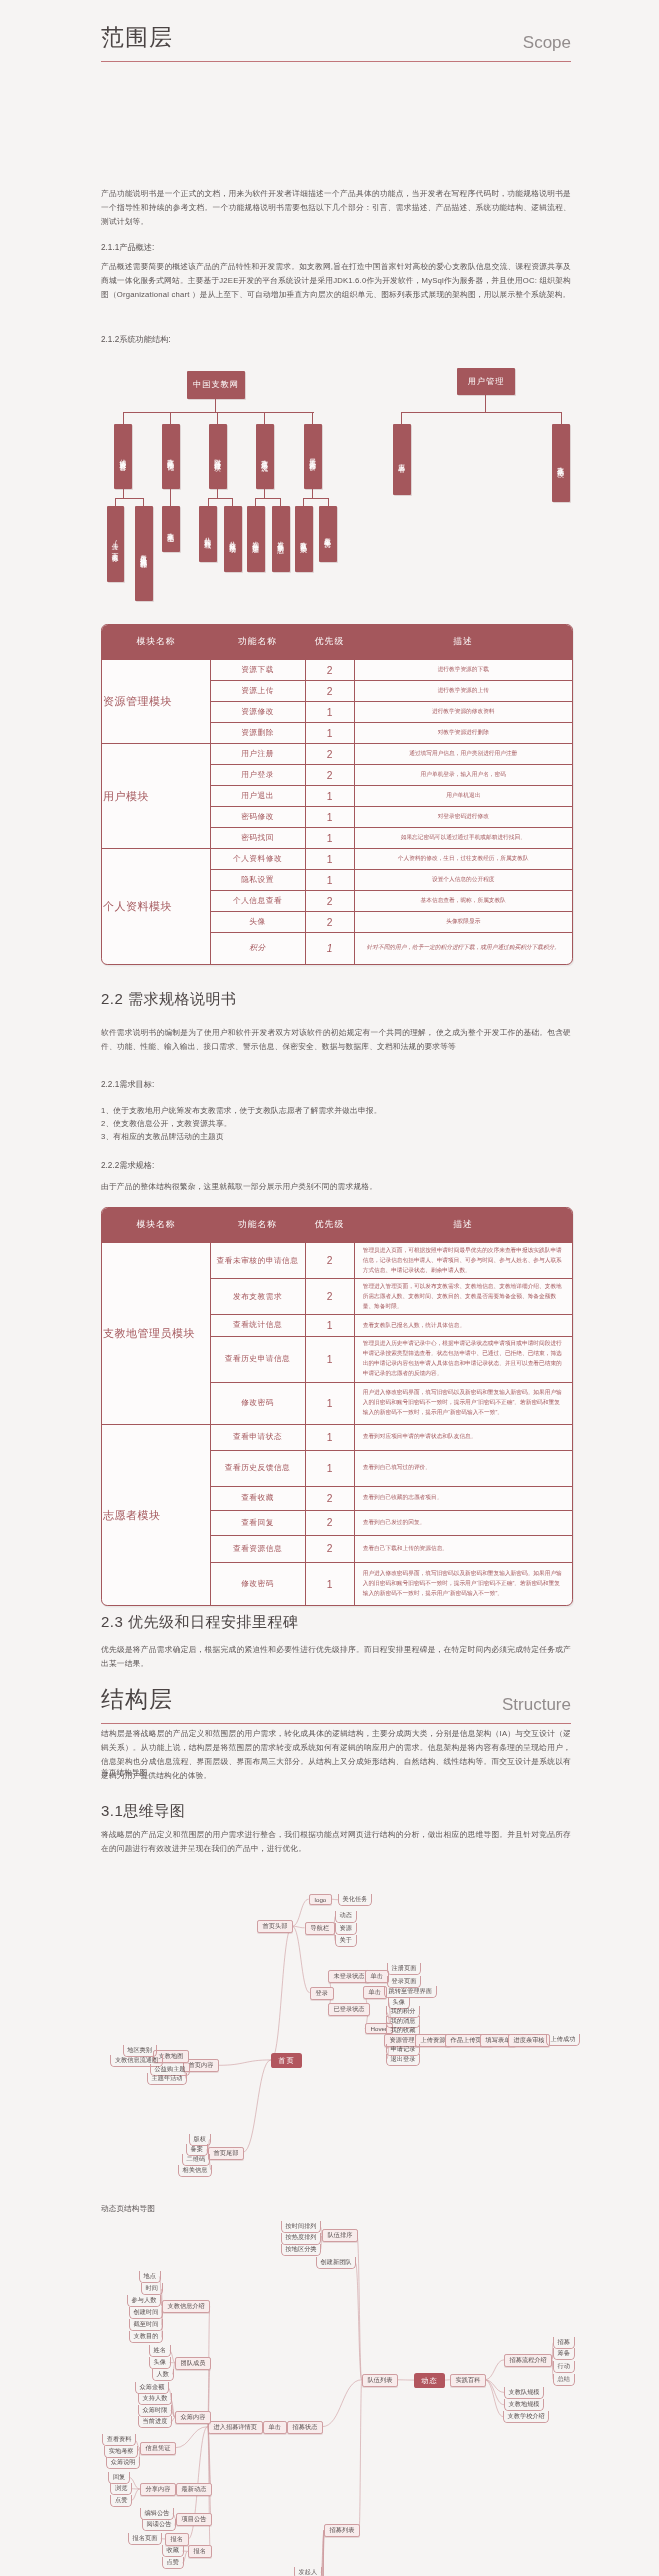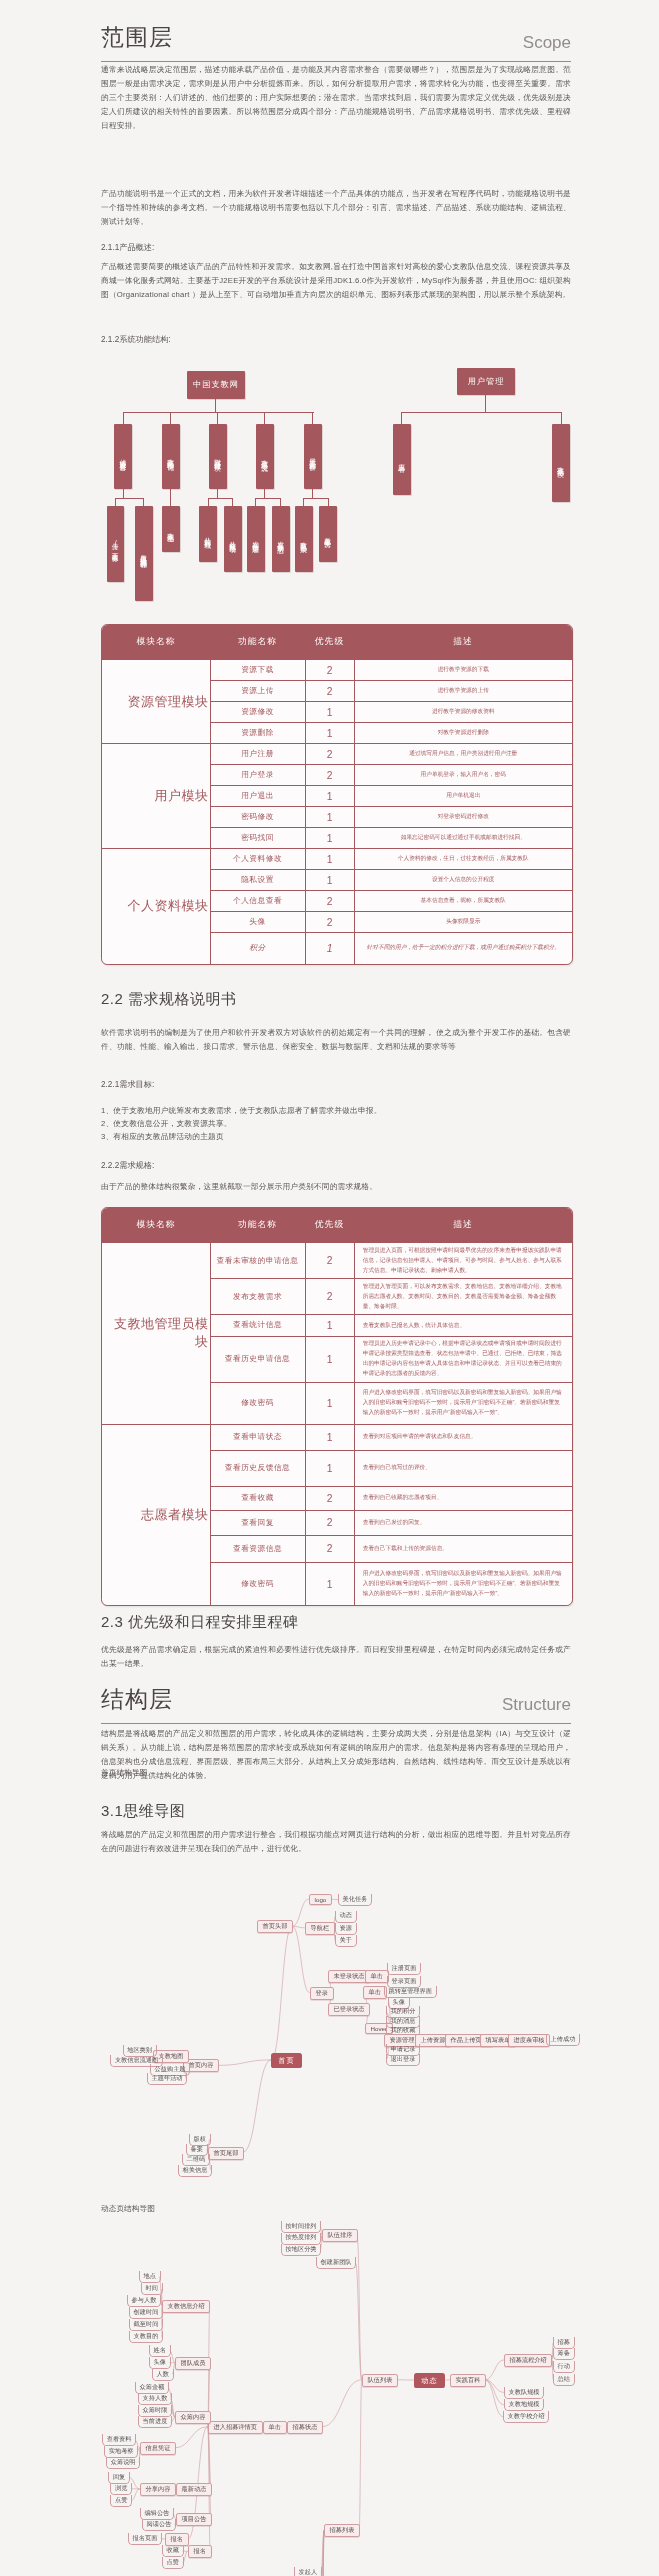--- a/index.html
+++ b/index.html
@@ -26,21 +26,21 @@
   .oline{position:absolute;background:#a4575c;}
 
   
   .twrap{position:absolute;left:101px;width:470px;border:1px solid #a4575c;border-radius:6.2px;overflow:hidden;
          background:#fdfbfb;box-shadow:1px 1.5px 0 rgba(0,0,0,.05);}
   .ptable{width:100%;border-collapse:collapse;table-layout:fixed;}
   .ptable th{background:#a4575c;color:#fff;font-weight:400;font-size:8.8px;height:32px;letter-spacing:1px;}
   .hc0{width:106px;} .hc1{width:93px;} .hc2{width:47px;}
   .ptable td{border-top:1px solid #a4575c;color:#a4575c;}
   .c-func,.c-pri,.c-desc{border-left:1px solid #a4575c;}
-  .c-mod{font-size:13px;text-align:right;letter-spacing:0.5px;}
+  .c-mod{font-size:11px;text-align:left;letter-spacing:0.5px;}
   .c-func{font-size:7.7px;text-align:center;letter-spacing:0.5px;}
   .c-pri{font-size:10.3px;font-weight:300;text-align:center;}
   .c-desc{font-size:5.7px;color:#aa686d;line-height:1.75;padding:2.6px 8.2px;text-align:center;}
   #table2 .c-desc{text-align:left;}
 
   
   .mmwrap{position:absolute;}
   .mmwrap svg{position:absolute;left:0;top:0;}
   .mm{position:absolute;white-space:nowrap;color:#564d4d;}
   .mm-root{background:#b2565e;color:#fff;font-size:7.2px;padding:2.6px 7.2px;border-radius:2.6px;letter-spacing:1px;}
@@ -50,21 +50,20 @@
 </style>
 </head>
 <body>
 
 <div id="page">
 
   <div class="h1row" style="top:21.6px">
     <span class="h1cn">范围层</span>
     <span class="h1en">Scope</span>
   </div>
-  <div class="para" style="top:63px">通常来说战略层决定范围层，描述功能承载产品价值，是功能及其内容需求整合（需要做哪些？），范围层是为了实现战略层意图。范围层一般是由需求决定，需求则是从用户中分析提炼而来。所以，如何分析提取用户需求，将需求转化为功能，也变得至关重要。需求的三个主要类别：人们讲述的、他们想要的；用户实际想要的；潜在需求。当需求找到后，我们需要为需求定义优先级，优先级别是决定人们所建议的相关特性的首要因素。所以将范围层分成四个部分：产品功能规格说明书、产品需求规格说明书、需求优先级、里程碑日程安排。</div>
   <div class="para" style="top:187px">产品功能说明书是一个正式的文档，用来为软件开发者详细描述一个产品具体的功能点，当开发者在写程序代码时，功能规格说明书是一个指导性和持续的参考文档。一个功能规格说明书需要包括以下几个部分：引言、需求描述、产品描述、系统功能结构、逻辑流程、测试计划等。</div>
   <div class="h3" style="top:242px">2.1.1产品概述:</div>
   <div class="para" style="top:260px">产品概述需要简要的概述该产品的产品特性和开发需求。如支教网,旨在打造中国首家针对高校的爱心支教队信息交流、课程资源共享及商城一体化服务式网站。主要基于J2EE开发的平台系统设计是采用JDK1.6.0作为开发软件，MySql作为服务器，并且使用OC: 组织架构图（Organizational chart ）是从上至下、可自动增加垂直方向层次的组织单元、图标列表形式展现的架构图，用以展示整个系统架构。</div>
   <div class="h3" style="top:334px">2.1.2系统功能结构:</div>
 
   <div class="orgwrap" id="orgchart" style="left:101px;top:368px;width:472px;height:281px">
       <div class="obox h" style="left: 86px; top: 2.6px; width: 58px; height: 28px;">中国支教网</div>
       <div class="oline" style="left: 114px; top: 31px; width: 1px; height: 13px;"></div>
       <div class="oline" style="left: 22px; top: 44px; width: 191px; height: 1px;"></div>
       <div class="oline" style="left: 21.6px; top: 44px; width: 1px; height: 12px;"></div>

